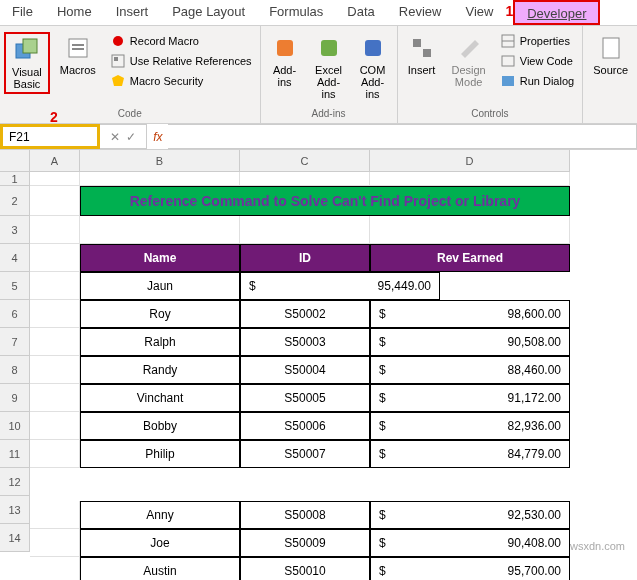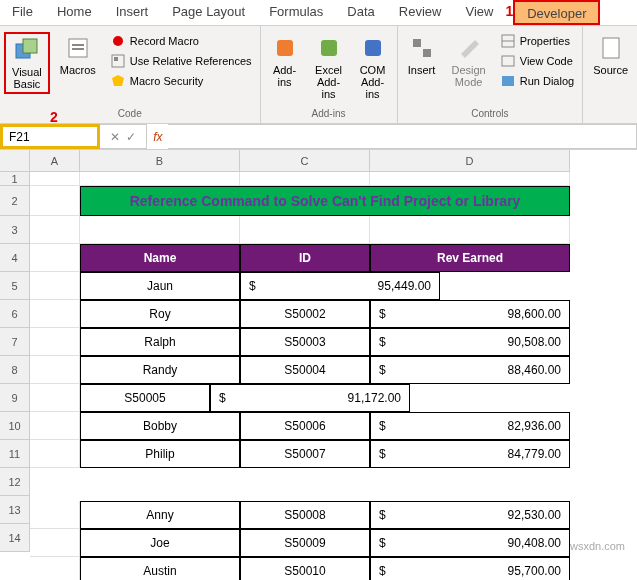--- a/index.html
+++ b/index.html
@@ -1,20 +1,20 @@
 <!DOCTYPE html>
 <html><head>
   <meta charset="utf-8">
   <style>
     * { box-sizing: border-box; margin: 0; padding: 0; font-family: "Segoe UI", Tahoma, sans-serif; }
     body { width: 637px; height: 580px; background: #fff; overflow: hidden; position: relative; font-size: 12px; }
     
     .ribbon-tabs { display: flex; background: #fff; height: 26px; border-bottom: 1px solid #d0d0d0; }
     .ribbon-tab { padding: 4px 12px; cursor: pointer; font-size: 13px; color: #444; }
-    .ribbon-tab.active { border: 2px solid #e00000; background: #fdba74; }
+    .ribbon-tab.active { border: 2px solid #e00000; background: #f0abfc; text-decoration: underline; }
     
     .ribbon-content { display: flex; height: 98px; border-bottom: 1px solid #d0d0d0; background: #f3f2f1; }
     .ribbon-group { display: flex; flex-direction: column; border-right: 1px solid #d0d0d0; padding: 2px 4px; position: relative; }
     .ribbon-group-label { font-size: 10px; color: #666; text-align: center; margin-top: auto; padding-bottom: 2px; }
     .ribbon-group-body { display: flex; flex: 1; align-items: flex-start; gap: 4px; padding-top: 4px; }
     
     .big-btn { display: flex; flex-direction: column; align-items: center; padding: 2px 6px; cursor: pointer; font-size: 11px; text-align: center; }
     .big-btn .icon { width: 28px; height: 28px; display: flex; align-items: center; justify-content: center; margin-bottom: 2px; }
     .big-btn.highlighted { border: 2px solid #e00000; }
     
@@ -311,20 +311,21 @@
           <div class="cell colw-A" style="height: 28px;"></div>
           <div class="cell data-cell colw-B" style="height: 28px;">Randy</div>
           <div class="cell data-cell colw-C" style="height: 28px;">S50004</div>
           <div class="cell rev-cell colw-D" style="height: 28px;">
             <span>$</span>
             <span>88,460.00</span>
           </div>
         </div>
         <div class="cell-row" style="height: 28px;">
           <div class="cell colw-A" style="height: 28px;"></div>
+          <div class="cell data-cell colw-B" style="height: 28px;">Vinchant</div>
           <div class="cell data-cell colw-C" style="height: 28px;">S50005</div>
           <div class="cell rev-cell colw-D" style="height: 28px;">
             <span>$</span>
             <span>91,172.00</span>
           </div>
         </div>
         <div class="cell-row" style="height: 28px;">
           <div class="cell colw-A" style="height: 28px;"></div>
           <div class="cell data-cell colw-B" style="height: 28px;">Bobby</div>
           <div class="cell data-cell colw-C" style="height: 28px;">S50006</div>

